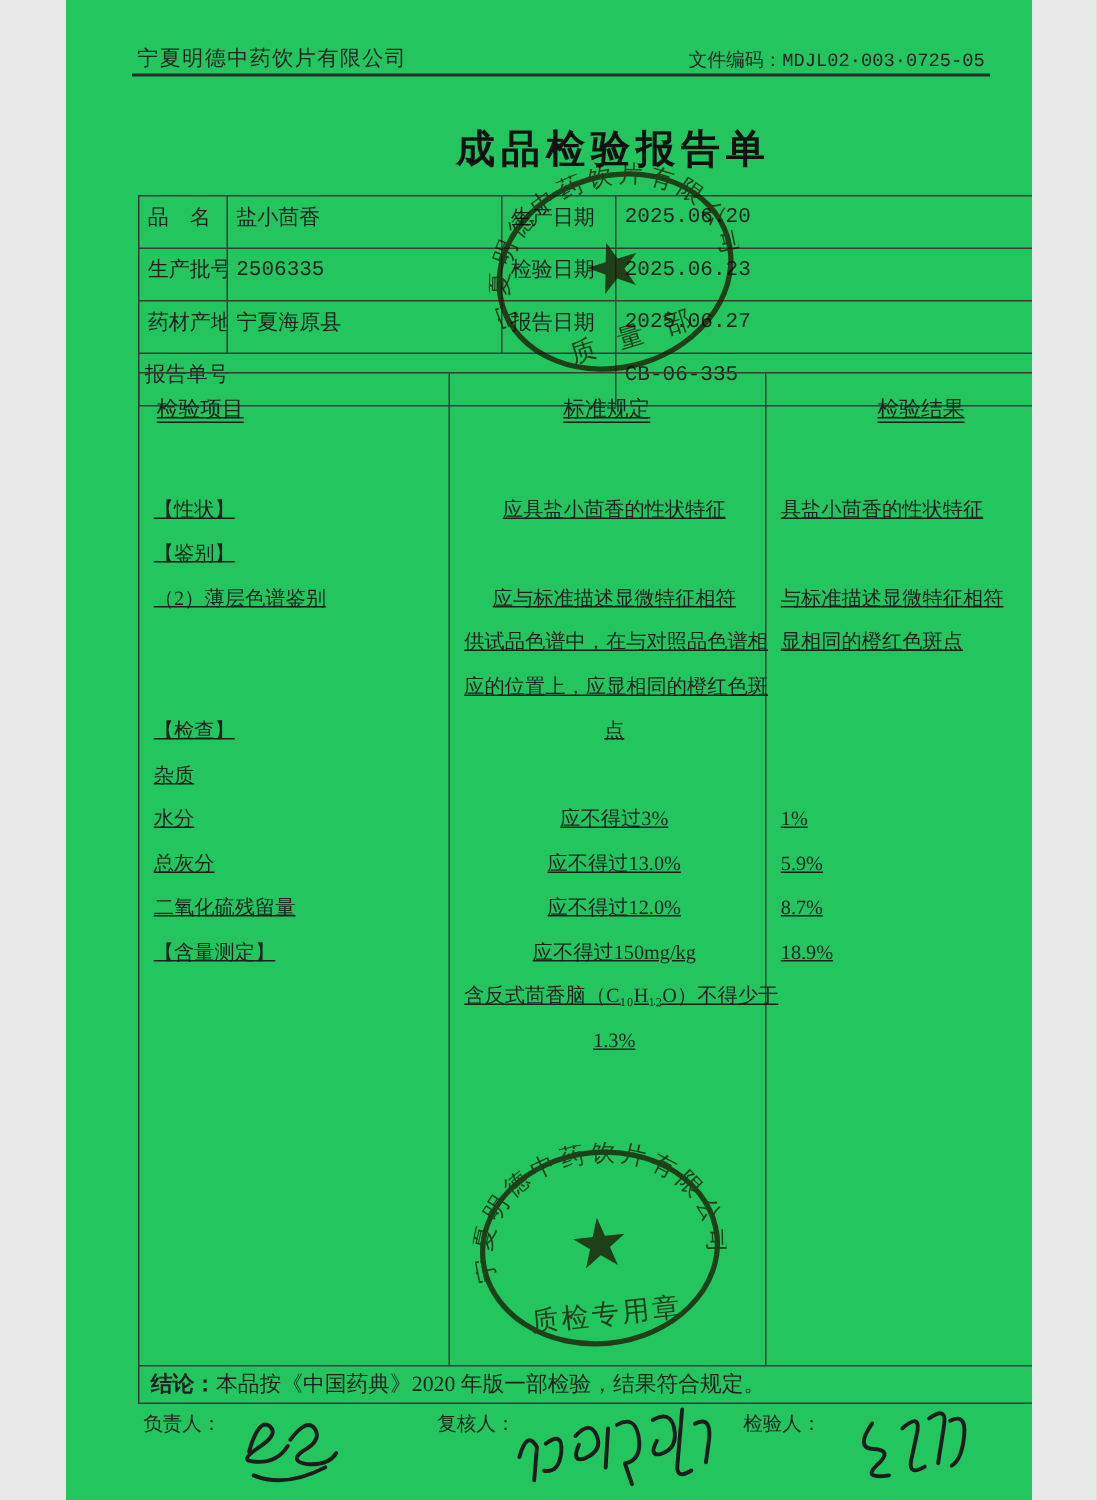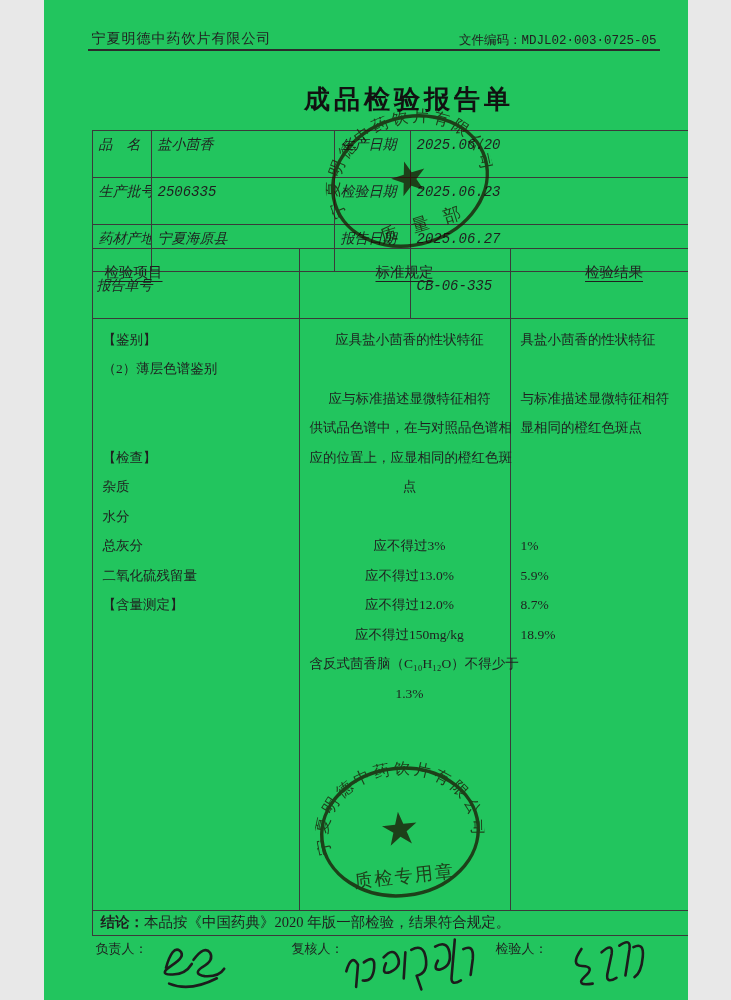--- a/index.html
+++ b/index.html
@@ -8,32 +8,32 @@
   .doc-header{position:absolute;left:48px;right:31px;top:28px;height:20px;}
   .company{position:absolute;left:0;top:2px;font-size:14px;letter-spacing:1px;color:#222;}
   .doccode{position:absolute;right:0;top:4px;font-size:12.5px;color:#222;}
   .mono{font-family:"Liberation Mono","DejaVu Sans Mono",monospace;}
   .header-rule{position:absolute;left:44px;right:28px;top:49px;border-top:2.5px solid #2b2b2b;}
   .title{position:absolute;left:0;width:731px;top:82px;text-align:center;font-size:26px;
          font-weight:bold;letter-spacing:4px;color:#111;}
 
   
   table.info{position:absolute;left:48px;top:130px;width:627px;border-collapse:collapse;table-layout:fixed;}
-  table.info td{border:1.5px solid #3a3a3a;height:28px;font-size:14px;padding:0 0 18px 6px;
-                white-space:nowrap;overflow:hidden;font-style:italic;}
+  table.info td{border:1.5px solid #3a3a3a;height:28px;font-size:14px;padding:0 0 6px 6px;
+                white-space:nowrap;overflow:hidden;}
   td.c1{width:52px;padding-left:4px;}
   td.c2{width:176px;}
   td.c3{width:69px;padding-left:5px;}
   td.c4{padding-left:8px;}
   .val{font-size:13.5px;}
 
   
   .main-table{position:absolute;left:48px;top:248px;width:627px;height:663px;display:flex;
               border:1.5px solid #3a3a3a;box-sizing:border-box;}
-  .mcol{box-sizing:border-box;height:100%;}
+  .mcol{box-sizing:border-box;height:100%;text-decoration:underline;}
   .mcol1{width:207px;border-right:1.5px solid #3a3a3a;}
   .mcol2{width:211px;border-right:1.5px solid #3a3a3a;text-align:center;}
   .mcol3{flex:1;}
   .col-head{height:46px;display:flex;align-items:center;font-size:14.5px;}
   .col-head span{text-decoration:underline;text-underline-offset:4px;}
   .head-left{padding-left:12px;}
   .head-center{justify-content:center;}
   .col-lines{padding-left:10px;}
   .tline{height:29.5px;line-height:29.5px;font-size:13.5px;white-space:nowrap;}
 
@@ -92,20 +92,21 @@
   </tbody>
     </table>
 
   <div class="main-table">
     <div class="mcol mcol1">
       <div class="col-head head-left">
           <span>检验项目</span>
         </div>
       <div class="col-lines">
           <div class="tline"></div>
+          <div class="tline">【性状】</div>
           <div class="tline">【鉴别】</div>
           <div class="tline">（2）薄层色谱鉴别</div>
           <div class="tline"></div>
           <div class="tline"></div>
           <div class="tline">【检查】</div>
           <div class="tline">杂质</div>
           <div class="tline">水分</div>
           <div class="tline">总灰分</div>
           <div class="tline">二氧化硫残留量</div>
           <div class="tline">【含量测定】</div>

